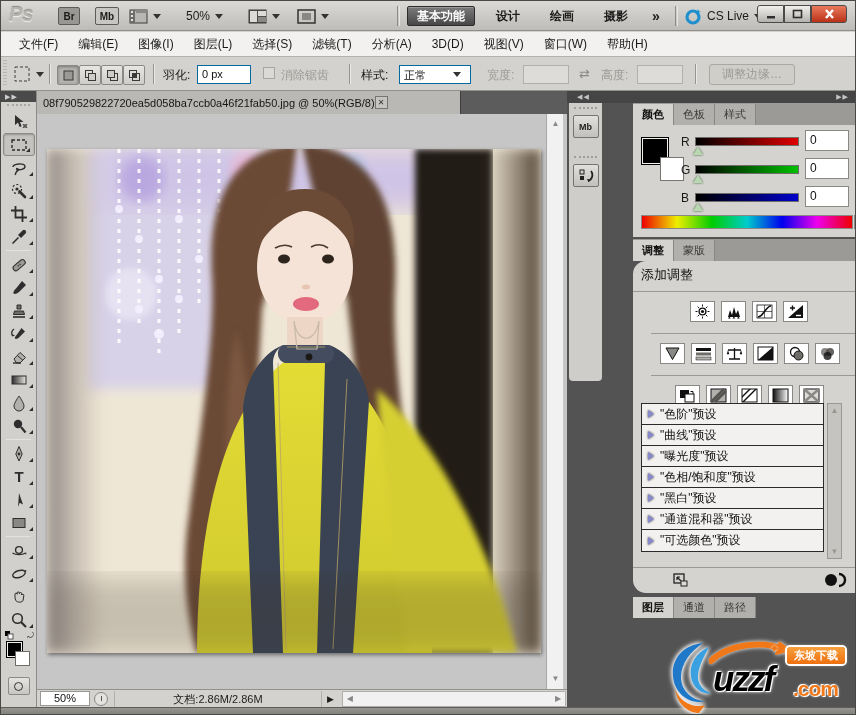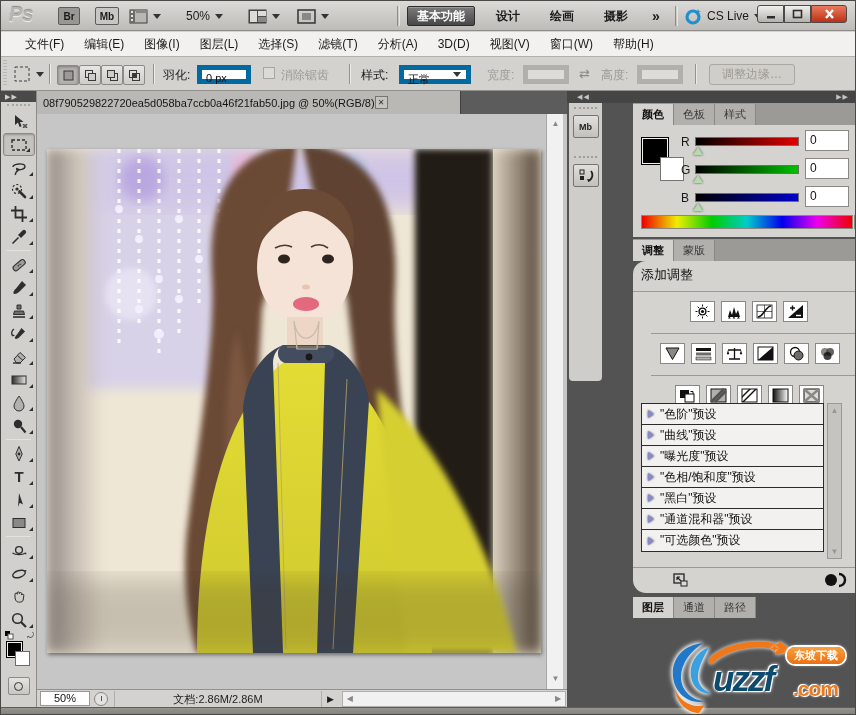--- a/index.html
+++ b/index.html
@@ -18,28 +18,28 @@
   .tb-sep{position:absolute;top:5px;width:3px;height:20px;border-left:1px solid #8e8c88;border-right:1px solid #e8e6e2;}
   .ws-tab{position:absolute;top:5px;height:20px;padding:0 9px;display:flex;align-items:center;
     font-size:12px;font-weight:bold;color:#1c1c1c;cursor:default;}
   .ws-tab.active{background:linear-gradient(#7b7b7b,#474747);border:1px solid #2c2c2c;border-radius:2px;
     color:#fff;box-shadow:inset 0 1px 0 #9a9a9a;}
   .win-btn{position:absolute;top:4px;height:18px;border:1px solid #4d4b49;
     background:linear-gradient(#f2f0ec,#b4b2ae);display:flex;align-items:center;justify-content:center;}
   .win-btn.close{background:linear-gradient(#e97a5d,#bb3117);}
 
   
-  .menubar{position:absolute;left:0;top:31px;width:856px;height:25px;background:#f2f1ef;border-bottom:1px solid #b3b1ad;display:flex;align-items:center;padding-left:14px;}
+  .menubar{position:absolute;left:0;top:31px;width:856px;height:25px;background:#f2f1ef;border-bottom:1px solid #b3b1ad;display:flex;align-items:center;padding-left:8px;}
   .menu-item{padding:0 10px;font-size:12px;color:#1a1a1a;line-height:24px;}
 
   
   .optionsbar{position:absolute;left:0;top:56px;width:856px;height:34px;background:#d4d2ce;border-bottom:1px solid #93918d;}
   .opt-label{position:absolute;top:10px;font-size:12px;color:#1c1c1c;}
   .opt-label.dis{color:#9c9a96;}
-  .opt-input{position:absolute;top:8px;height:19px;background:#fff;border:5px solid #0369a1;font-size:11px;color:#111;padding:2px 4px;}
+  .opt-input{position:absolute;top:8px;height:19px;background:#fff;border:1px solid #0369a1;font-size:11px;color:#111;padding:2px 4px;}
   .opt-input.dis{background:#dedcd8;border-color:#b2b0ac;}
   .opt-sep{position:absolute;top:7px;width:2px;height:20px;border-left:1px solid #96948f;border-right:1px solid #eceae6;}
   .mode-btn{position:absolute;top:8px;width:22px;height:20px;border:1px solid #8c8a86;background:linear-gradient(#e8e6e2,#cfcdc9);display:flex;align-items:center;justify-content:center;border-radius:2px;}
   .mode-btn.active{background:#b5b3af;box-shadow:inset 0 1px 3px #7a7874;}
   .refine-btn{position:absolute;top:7px;height:21px;padding:0 12px;border:1px solid #aaa8a4;border-radius:3px;
     background:#d0cec9;color:#9c9a96;font-size:12px;display:flex;align-items:center;}
   .grip{position:absolute;left:2px;top:3px;width:4px;height:26px;background:repeating-linear-gradient(#b9b7b3 0 1px,transparent 1px 3px);}
 
   
   .toolbar{position:absolute;left:0;top:90px;width:36px;height:616px;background:#d2d0cc;border-right:1px solid #8d8b87;}
@@ -108,25 +108,25 @@
   .preset-tri{width:0;height:0;border-top:4px solid transparent;border-bottom:4px solid transparent;border-left:6px solid #8888cc;filter:drop-shadow(0 0 1px #333);}
   .preset-text{font-size:12px;color:#111;white-space:nowrap;}
   .plist-scroll{position:absolute;left:194px;top:142px;width:15px;height:156px;background:#c6c4c0;border:1px solid #9b9995;}
   .plist-scroll .arr{position:absolute;left:0;width:13px;text-align:center;font-size:8px;color:#98968f;}
   .adjfoot-hr{position:absolute;left:0;top:306px;width:252px;height:1px;background:#9b9995;}
   .layerstrip{margin-top:3px;}
 
   
   .winbottom{position:absolute;left:0;top:706px;width:856px;height:9px;background:linear-gradient(#97958f,#7d7b75);border-top:1px solid #5f5d59;}
   .watermark{position:absolute;left:664px;top:634px;width:192px;height:80px;z-index:50;}
-  .wm-text{position:absolute;left:48px;top:24px;font-size:35px;font-weight:bold;font-style:italic;color:#0c4a6e;
+  .wm-text{position:absolute;left:48px;top:24px;font-size:35px;font-weight:bold;font-style:italic;color:#000000;
     text-shadow:0 0 2px #fff,0 0 3px #fff,0 0 4px #fff,1px 1px 0 #fff,-1px -1px 0 #fff;letter-spacing:-2px;}
   .wm-com{position:absolute;left:128px;top:42px;font-size:21px;font-weight:bold;color:#f07818;
     text-shadow:0 0 2px #fff,0 0 3px #fff,1px 1px 0 #fff,-1px -1px 0 #fff;letter-spacing:-1px;}
-  .wm-badge{position:absolute;left:122px;top:12px;padding:1px 7px;background:linear-gradient(#f9a03c,#ee7010);border-radius:8px;
+  .wm-badge{position:absolute;left:122px;top:12px;padding:1px 7px;background:linear-gradient(#f9a03c,#ee7010);border-radius:3px;
     color:#fff;font-size:11px;font-weight:bold;box-shadow:0 0 0 2px #fff,0 0 4px #fff;white-space:nowrap;}
   .wm-star{position:absolute;left:104px;top:6px;color:#f07818;font-size:13px;text-shadow:0 0 2px #fff;}
 </style>
 </head>
 <body>
 
 <div id="window">
 
   <div class="titlebar">
     <div class="ps-logo">Ps</div>

